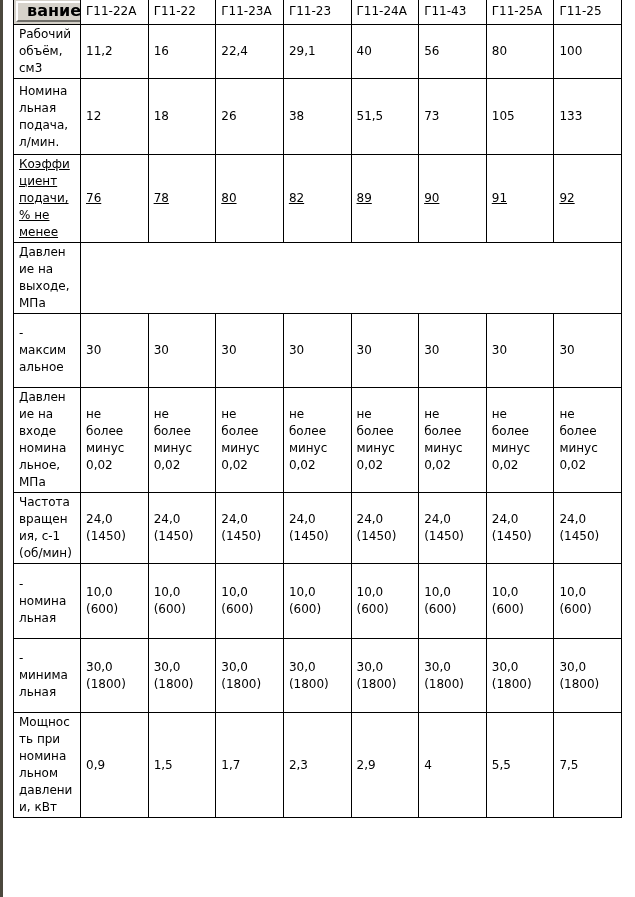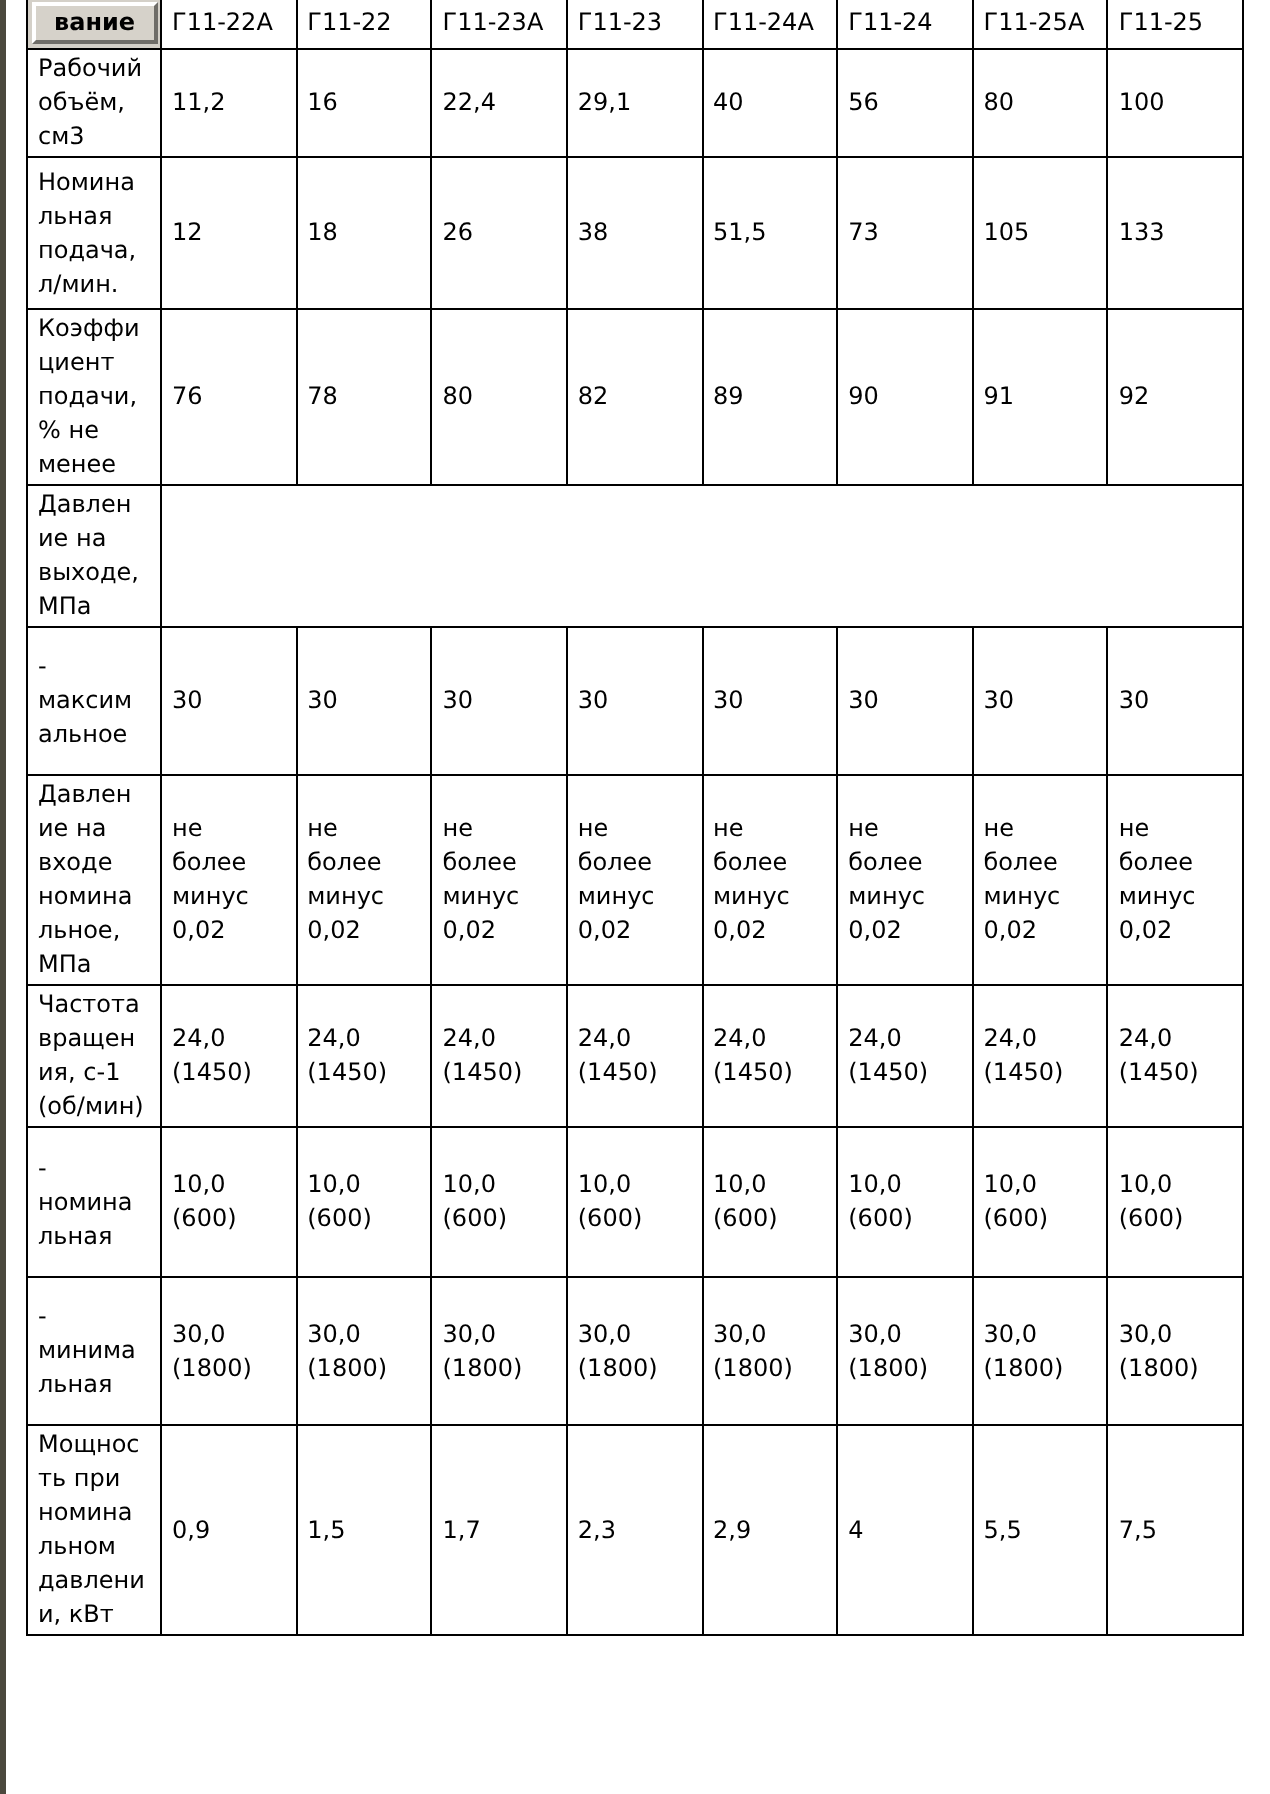--- a/index.html
+++ b/index.html
@@ -44,30 +44,30 @@
     text-align: center;
     padding: 1px 2px !important;
   }
   .name-button {
     display: inline-block;
     background: #d6d2ca;
     border-style: solid;
     border-width: 2px;
     border-color: #ffffff #6f6d68 #6f6d68 #ffffff;
     font-weight: bold;
-    font-size: 12px;
+    font-size: 16px;
     line-height: 14px;
     padding: 1px 9px 2px 9px;
     font-family: "DejaVu Sans", "Liberation Sans", sans-serif;
     cursor: default;
   }
   
   #table-body tr:nth-child(1)  { height: 45px; }
   #table-body tr:nth-child(2)  { height: 76px; }
-  #table-body tr:nth-child(3)  { height: 87px; }
+  #table-body tr:nth-child(3)  { height: 87px; text-decoration: underline; }
   #table-body tr:nth-child(4)  { height: 40px; }
   #table-body tr:nth-child(5)  { height: 74px; }
   #table-body tr:nth-child(6)  { height: 57px; }
   #table-body tr:nth-child(7)  { height: 54px; }
   #table-body tr:nth-child(8)  { height: 75px; }
   #table-body tr:nth-child(9)  { height: 74px; }
   #table-body tr:nth-child(10) { height: 54px; }
   #table-body tr:nth-child(11) { height: 57px; }
   #table-body tr:nth-child(12) { height: 42px; }
   #table-body tr:nth-child(13) { height: 105px; }
@@ -87,21 +87,21 @@
     <tr id="header-row">
       <td class="name-cell">
         <span class="name-button">вание</span>
       </td>
 
     <td>Г11-22А</td>
         <td>Г11-22</td>
         <td>Г11-23А</td>
         <td>Г11-23</td>
         <td>Г11-24А</td>
-        <td>Г11-24</td>
+        <td>Г11-43</td>
         <td>Г11-25А</td>
         <td>Г11-25</td>
       </tr>
   </thead>
   <tbody id="table-body">
 
   <tr>
         <td>Рабочий объём, см3</td>
         <td>11,2</td>
         <td>16</td>

